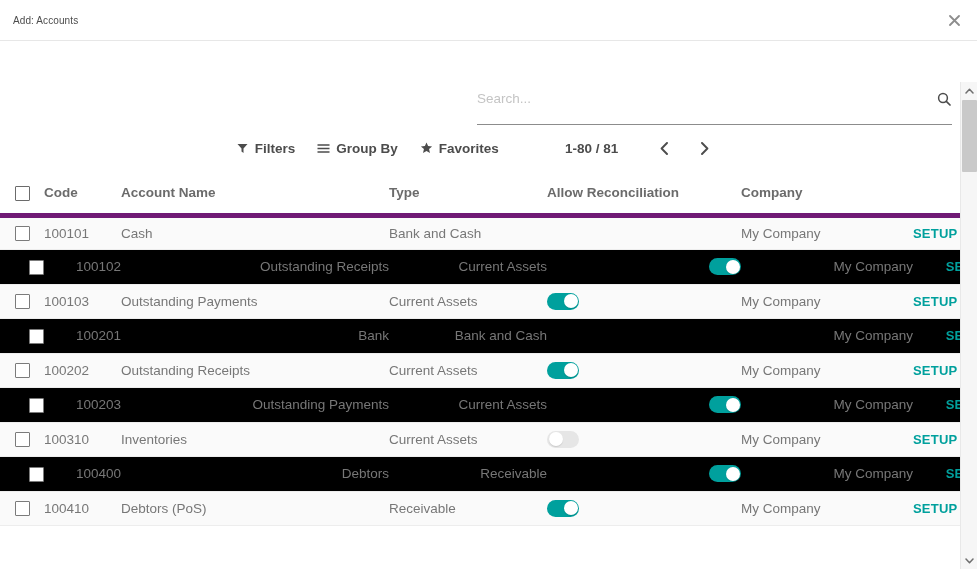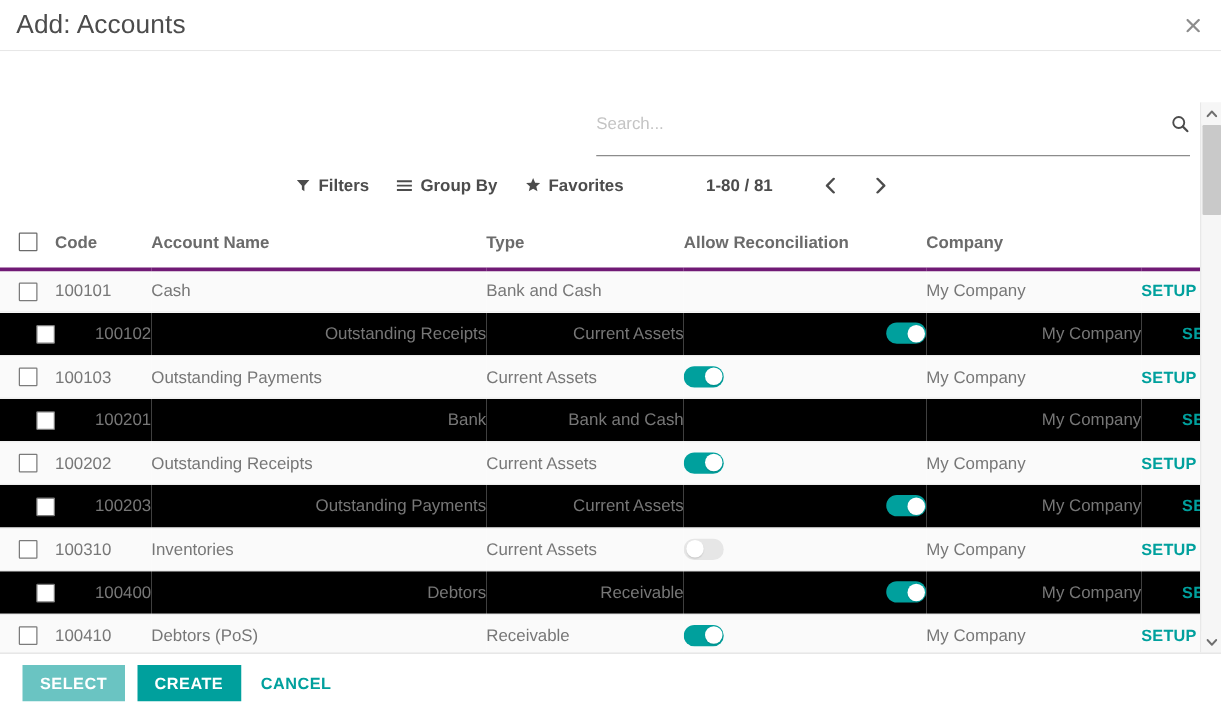--- a/index.html
+++ b/index.html
@@ -25,21 +25,21 @@
   .dialog-header {
     height: 41px;
     flex: 0 0 41px;
     border-bottom: 1px solid #e7e7e7;
     display: flex;
     align-items: center;
     padding: 0 14px 0 13px;
     position: relative;
   }
   .dialog-title {
-    font-size: 21px;
+    font-size: 10px;
     color: #4c4c4c;
     font-weight: 400;
     letter-spacing: .1px;
   }
   .close-btn {
     position: absolute;
     right: 12px;
     top: 50%;
     transform: translateY(-50%);
     width: 22px; height: 22px;
@@ -151,21 +151,21 @@
     font-size: 13.5px;
   }
   table.acc-table th {
     text-align: left;
     font-weight: bold;
     color: #6b6b6b;
     font-size: 13.5px;
     height: 42px;
     padding: 0;
     vertical-align: middle;
-    border-bottom: 3px solid #701a75;
+    border-bottom: 5px solid #701a75;
     background: #fff;
   }
   table.acc-table td {
     color: #777777;
     height: 34.5px;
     padding: 0;
     vertical-align: middle;
     border-bottom: 1px solid #ededed;
     white-space: nowrap;
     overflow: hidden;
@@ -476,18 +476,13 @@
       </div>
       <div class="sb-thumb"></div>
       <div class="sb-arrow down">
         <svg width="9" height="6" viewBox="0 0 9 6" aria-hidden="true">
           <path d="M1 1 L4.5 4.8 L8 1" stroke="#6f6f6f" stroke-width="1.5" fill="none" stroke-linecap="round" stroke-linejoin="round"></path>
         </svg>
       </div>
     </div>
   </div>
 
-  <div class="dialog-footer">
-    <button class="btn btn-select">SELECT</button>
-    <button class="btn btn-create">CREATE</button>
-    <button class="btn btn-cancel">CANCEL</button>
-  </div>
 </div>
 
 </body></html>

